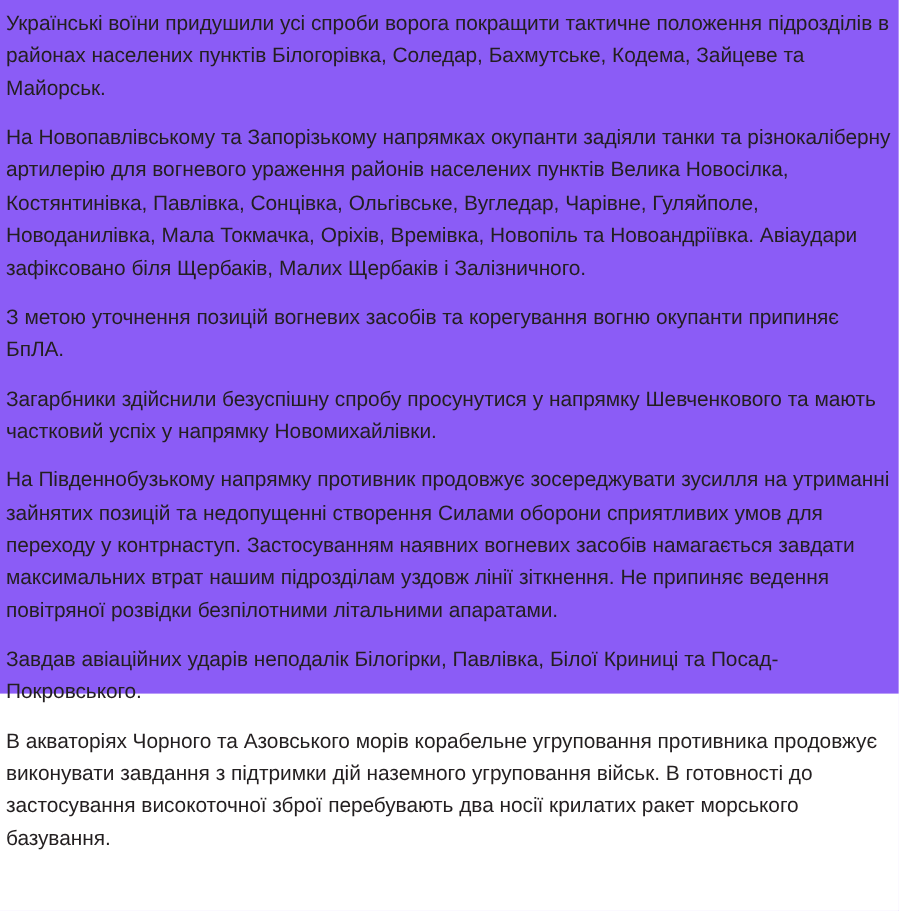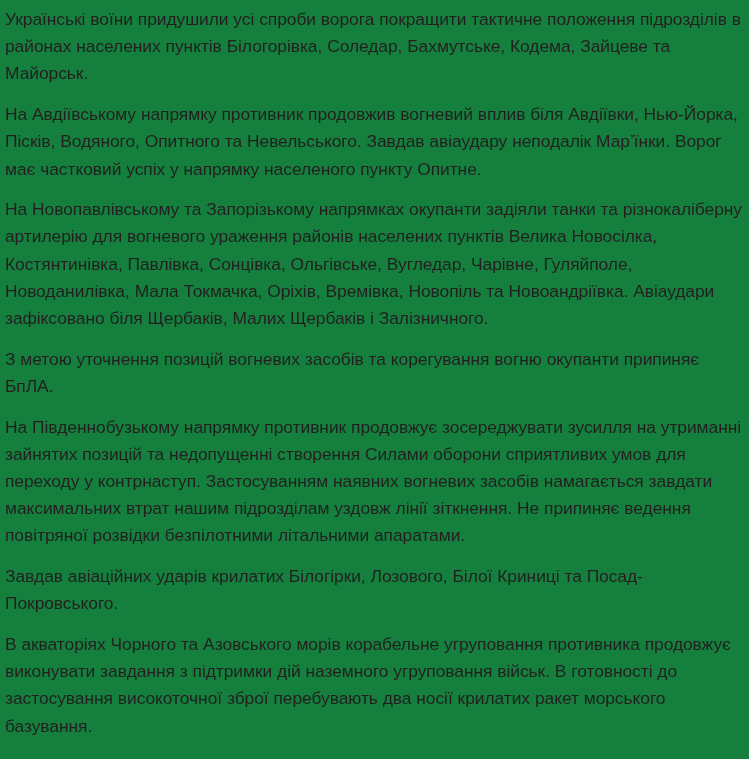--- a/index.html
+++ b/index.html
@@ -10,23 +10,23 @@
   }
   body {
     width: 749px;
     height: 759px;
     overflow: hidden;
     font-family: "Liberation Sans", "DejaVu Sans", sans-serif;
   }
   .article {
     box-sizing: border-box;
     width: 749px;
-    height: 759px;
+    height: 578px;
     padding: 6px 4px 0 5px;
-    background: #15803d;
+    background: #8b5cf6;
   }
   .para {
     margin: 0 0 13.5px 0;
     padding: 0;
     color: #231f20;
     font-size: 17.4px;
     line-height: 27.2px;
     letter-spacing: -0.05px;
     word-spacing: 0.1px;
     text-align: left;
@@ -34,20 +34,20 @@
   }
   .para:last-child {
     margin-bottom: 0;
   }
 </style>
 </head>
 <body>
 
 <article class="article">
   <p class="para">Українські воїни придушили усі спроби ворога покращити тактичне положення підрозділів в районах населених пунктів Білогорівка, Соледар, Бахмутське, Кодема, Зайцеве та Майорськ.</p>
-  <p class="para">На Авдіївському напрямку противник продовжив вогневий вплив біля Авдіївки, Нью-Йорка, Пісків, Водяного, Опитного та Невельського. Завдав авіаудару неподалік Мар’їнки. Ворог має частковий успіх у напрямку населеного пункту Опитне.</p>
   <p class="para">На Новопавлівському та Запорізькому напрямках окупанти задіяли танки та різнокаліберну артилерію для вогневого ураження районів населених пунктів Велика Новосілка, Костянтинівка, Павлівка, Сонцівка, Ольгівське, Вугледар, Чарівне, Гуляйполе, Новоданилівка, Мала Токмачка, Оріхів, Времівка, Новопіль та Новоандріївка. Авіаудари зафіксовано біля Щербаків, Малих Щербаків і Залізничного.</p>
   <p class="para">З метою уточнення позицій вогневих засобів та корегування вогню окупанти припиняє БпЛА.</p>
+  <p class="para">Загарбники здійснили безуспішну спробу просунутися у напрямку Шевченкового та мають частковий успіх у напрямку Новомихайлівки.</p>
   <p class="para">На Південнобузькому напрямку противник продовжує зосереджувати зусилля на утриманні зайнятих позицій та недопущенні створення Силами оборони сприятливих умов для переходу у контрнаступ. Застосуванням наявних вогневих засобів намагається завдати максимальних втрат нашим підрозділам уздовж лінії зіткнення. Не припиняє ведення повітряної розвідки безпілотними літальними апаратами.</p>
-  <p class="para">Завдав авіаційних ударів крилатих Білогірки, Лозового, Білої Криниці та Посад-Покровського.</p>
+  <p class="para">Завдав авіаційних ударів неподалік Білогірки, Павлівка, Білої Криниці та Посад-Покровського.</p>
   <p class="para">В акваторіях Чорного та Азовського морів корабельне угруповання противника продовжує виконувати завдання з підтримки дій наземного угруповання військ. В готовності до застосування високоточної зброї перебувають два носії крилатих ракет морського базування.</p>
 
 </article>
 
 </body></html>

